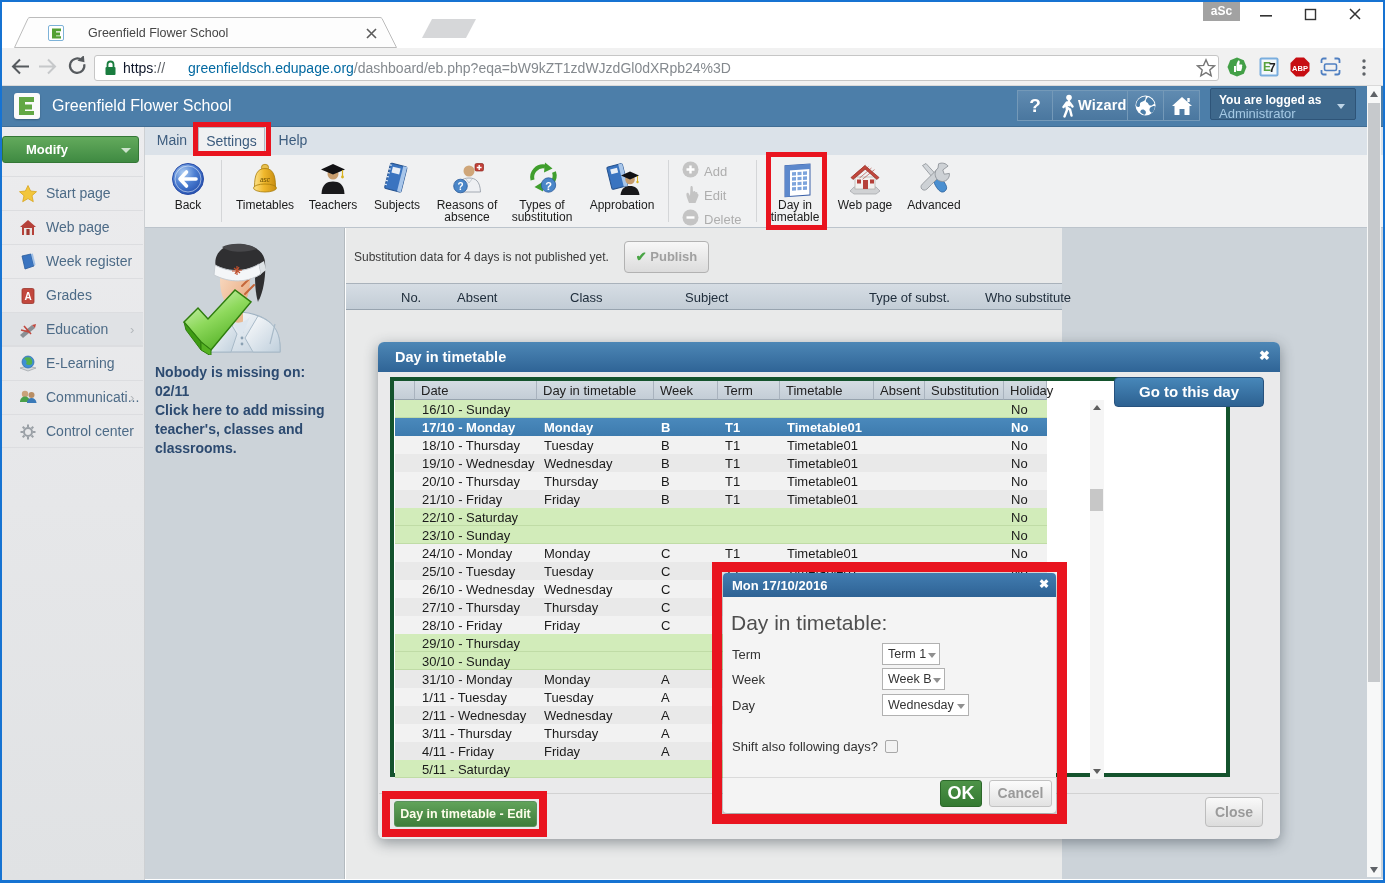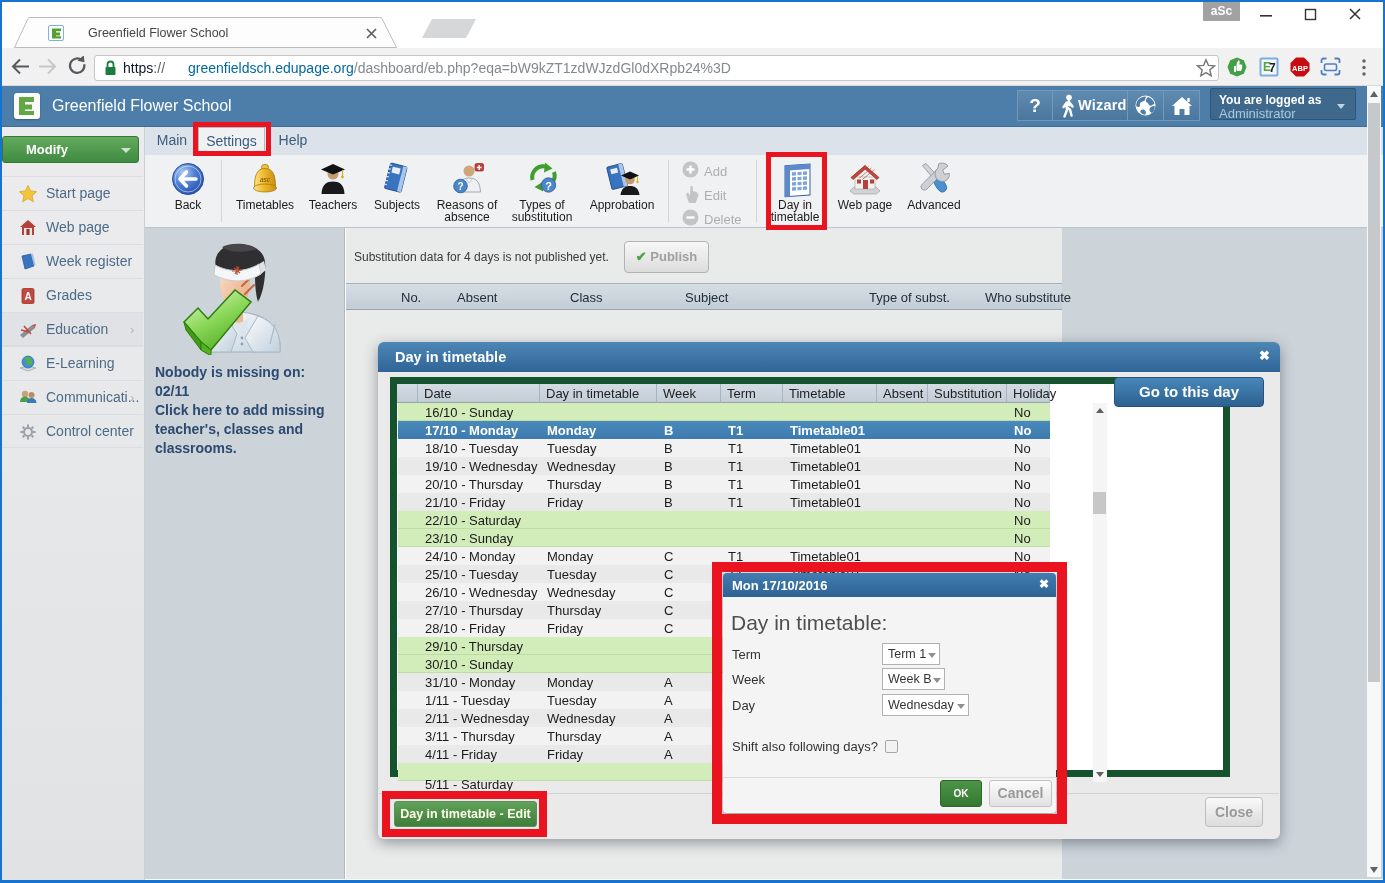--- a/index.html
+++ b/index.html
@@ -45,36 +45,36 @@
 #leftpanel{left:145px;top:228px;width:200px;height:651px;background:#ccd3d9;border-right:1px solid #b3babf;}
 #maincol{left:346px;top:228px;width:716px;height:651px;background:#e9eaea;}
 #subbar-text{left:354px;top:250px;font-size:12px;color:#3a3a3a;}
 #publishbtn{left:624px;top:241px;width:85px;height:32px;background:linear-gradient(#f7f7f7,#dcdcdc);border:1px solid #b2b2b2;border-radius:4px;color:#a0a0a0;font-size:13px;font-weight:bold;text-align:center;line-height:30px;}
 #tablehead{left:346px;top:283px;width:716px;height:27px;background:linear-gradient(#d6dde4,#c3cdd6);border-top:1px solid #a9b2bb;border-bottom:1px solid #98a4af;}
 .thc{position:absolute;top:6px;font-size:13px;color:#202e3c;white-space:nowrap;}
 #nobody{left:155px;top:363px;width:190px;font-size:14px;font-weight:bold;color:#2c4a70;line-height:19px;}
 
 #modal{left:378px;top:342px;width:902px;height:497px;background:#eaeaeb;border-radius:6px;box-shadow:0 4px 14px rgba(40,50,60,0.45);z-index:10;}
 #modal-title{position:absolute;left:0;top:0;width:902px;height:30px;background:linear-gradient(#4d87b6,#2f6496);border-radius:6px 6px 0 0;}
-#listbox{position:absolute;left:12px;top:35px;width:840px;height:400px;background:#fff;border:7px solid #14532d;}
+#listbox{position:absolute;left:12px;top:35px;width:840px;height:400px;background:#fff;border:4px solid #14532d;}
 .lbh{position:absolute;top:0px;height:19px;background:linear-gradient(#d4dce3,#c3cdd6);border-right:1px solid #a9b3be;border-bottom:1px solid #97a3ae;font-size:13px;color:#222;padding:2px 0 0 6px;}
 .row{position:absolute;left:1px;width:652px;height:18px;font-size:13px;color:#1b1b1b;}
 .rc{position:absolute;top:2px;white-space:nowrap;}
 #lbscroll{position:absolute;left:696px;top:19px;width:14px;height:379px;background:#f5f5f5;}
 #gotoday{left:1114px;top:377px;width:150px;height:30px;background:linear-gradient(#4787b9,#2d6191);border:1px solid #27527e;border-radius:4px;color:#fff;font-size:15px;font-weight:bold;text-align:center;line-height:28px;z-index:11;}
 #modal-footline{left:379px;top:793px;width:900px;height:1px;background:#d2d2d2;z-index:11;}
 #closebtn{left:1205px;top:797px;width:58px;height:30px;background:linear-gradient(#f9f9f9,#dcdcdc);border:1px solid #bdbdbd;border-radius:4px;color:#9a9a9a;font-size:14px;font-weight:bold;text-align:center;line-height:28px;z-index:11;}
 #editbtn{left:394px;top:801px;width:143px;height:26px;background:linear-gradient(#61a35a,#3f7d3b);border:1px solid #59915b;border-radius:3px;color:#fdfdea;font-size:12.5px;font-weight:bold;text-align:center;line-height:24px;white-space:nowrap;z-index:11;}
 
 #imodal{left:723px;top:573px;width:333px;height:240px;background:#f4f4f4;border-radius:4px;box-shadow:0 3px 10px rgba(0,0,0,0.4);z-index:20;}
 #imodal-title{position:absolute;left:0;top:0;width:333px;height:24px;background:linear-gradient(#427db1,#2e6294);border-radius:4px 4px 0 0;}
 .ilabel{position:absolute;left:9px;font-size:13px;color:#333;}
 .isel{position:absolute;left:159px;height:22px;background:#fff;border:1px solid #b1b1b1;font-size:12.5px;color:#333;padding:3px 0 0 5px;}
 .iselarr{position:absolute;top:9px;width:0;height:0;border-left:4px solid transparent;border-right:4px solid transparent;border-top:5px solid #909090;}
-#okbtn{position:absolute;left:217px;top:207px;width:42px;height:27px;background:linear-gradient(#4d9347,#347932);border:1px solid #2c672a;border-radius:3px;color:#fff;font-size:10px;font-weight:bold;text-align:center;line-height:25px;}
+#okbtn{position:absolute;left:217px;top:207px;width:42px;height:27px;background:linear-gradient(#4d9347,#347932);border:1px solid #2c672a;border-radius:3px;color:#fff;font-size:18px;font-weight:bold;text-align:center;line-height:25px;}
 #cancelbtn{position:absolute;left:266px;top:207px;width:63px;height:27px;background:linear-gradient(#fbfbfb,#e2e2e2);border:1px solid #c2c2c2;border-radius:3px;color:#9a9a9a;font-size:14px;font-weight:bold;text-align:center;line-height:25px;}
 
 .redbox{position:absolute;border:5px solid #e9141f;z-index:30;}
 
 #bscroll{left:1367px;top:86px;width:14px;height:791px;background:#f7f8f8;z-index:5;}
 #bthumb{position:absolute;left:1px;top:17px;width:12px;height:579px;background:#c6c9cc;}
 </style>
 </head>
 <body>
 
@@ -486,21 +486,21 @@
         </div>
         <div class="row" style="top:37px;background:linear-gradient(#4a89bc,#3d7bae);color:#fff;font-weight:bold;">
           <div class="rc" style="left:27px;">17/10 - Monday</div>
           <div class="rc" style="left:149px;">Monday</div>
           <div class="rc" style="left:266px;">B</div>
           <div class="rc" style="left:330px;">T1</div>
           <div class="rc" style="left:392px;">Timetable01</div>
           <div class="rc" style="left:616px;">No</div>
         </div>
         <div class="row" style="top:55px;background:#f2f2f2;">
-          <div class="rc" style="left:27px;">18/10 - Tuesday</div>
+          <div class="rc" style="left:27px;">18/10 - Thursday</div>
           <div class="rc" style="left:149px;">Tuesday</div>
           <div class="rc" style="left:266px;">B</div>
           <div class="rc" style="left:330px;">T1</div>
           <div class="rc" style="left:392px;">Timetable01</div>
           <div class="rc" style="left:616px;">No</div>
         </div>
         <div class="row" style="top:73px;background:#e9e9e9;">
           <div class="rc" style="left:27px;">19/10 - Wednesday</div>
           <div class="rc" style="left:149px;">Wednesday</div>
           <div class="rc" style="left:266px;">B</div>
@@ -614,21 +614,21 @@
         </div>
         <div class="row" style="top:361px;background:#e9e9e9;">
           <div class="rc" style="left:27px;">4/11 - Friday</div>
           <div class="rc" style="left:149px;">Friday</div>
           <div class="rc" style="left:266px;">A</div>
           <div class="rc" style="left:330px;">T1</div>
           <div class="rc" style="left:392px;">Timetable01</div>
           <div class="rc" style="left:616px;">No</div>
         </div>
         <div class="row" style="top:379px;background:#d2ecba;border-bottom:1px solid #c0dca6;height:18px;">
-          <div class="rc" style="left:27px;margin-top:12px;">5/11 - Saturday</div>
+          <div class="rc" style="left:27px;">5/11 - Saturday</div>
           <div class="rc" style="left:616px;">No</div>
         </div>
       </div>
     <div id="lbscroll">
       <svg class="abs" style="left:0;top:1px;" width="14" height="13">
           <path d="M7 4 L11 9 H3 Z" fill="#5f5f5f"></path>
         </svg>
       <div class="abs" style="left:0px;top:89px;width:13px;height:22px;background:#c7c7c7;"></div>
       <svg class="abs" style="left:0;top:365px;" width="14" height="13">
           <path d="M3 4 H11 L7 9 Z" fill="#5f5f5f"></path>

